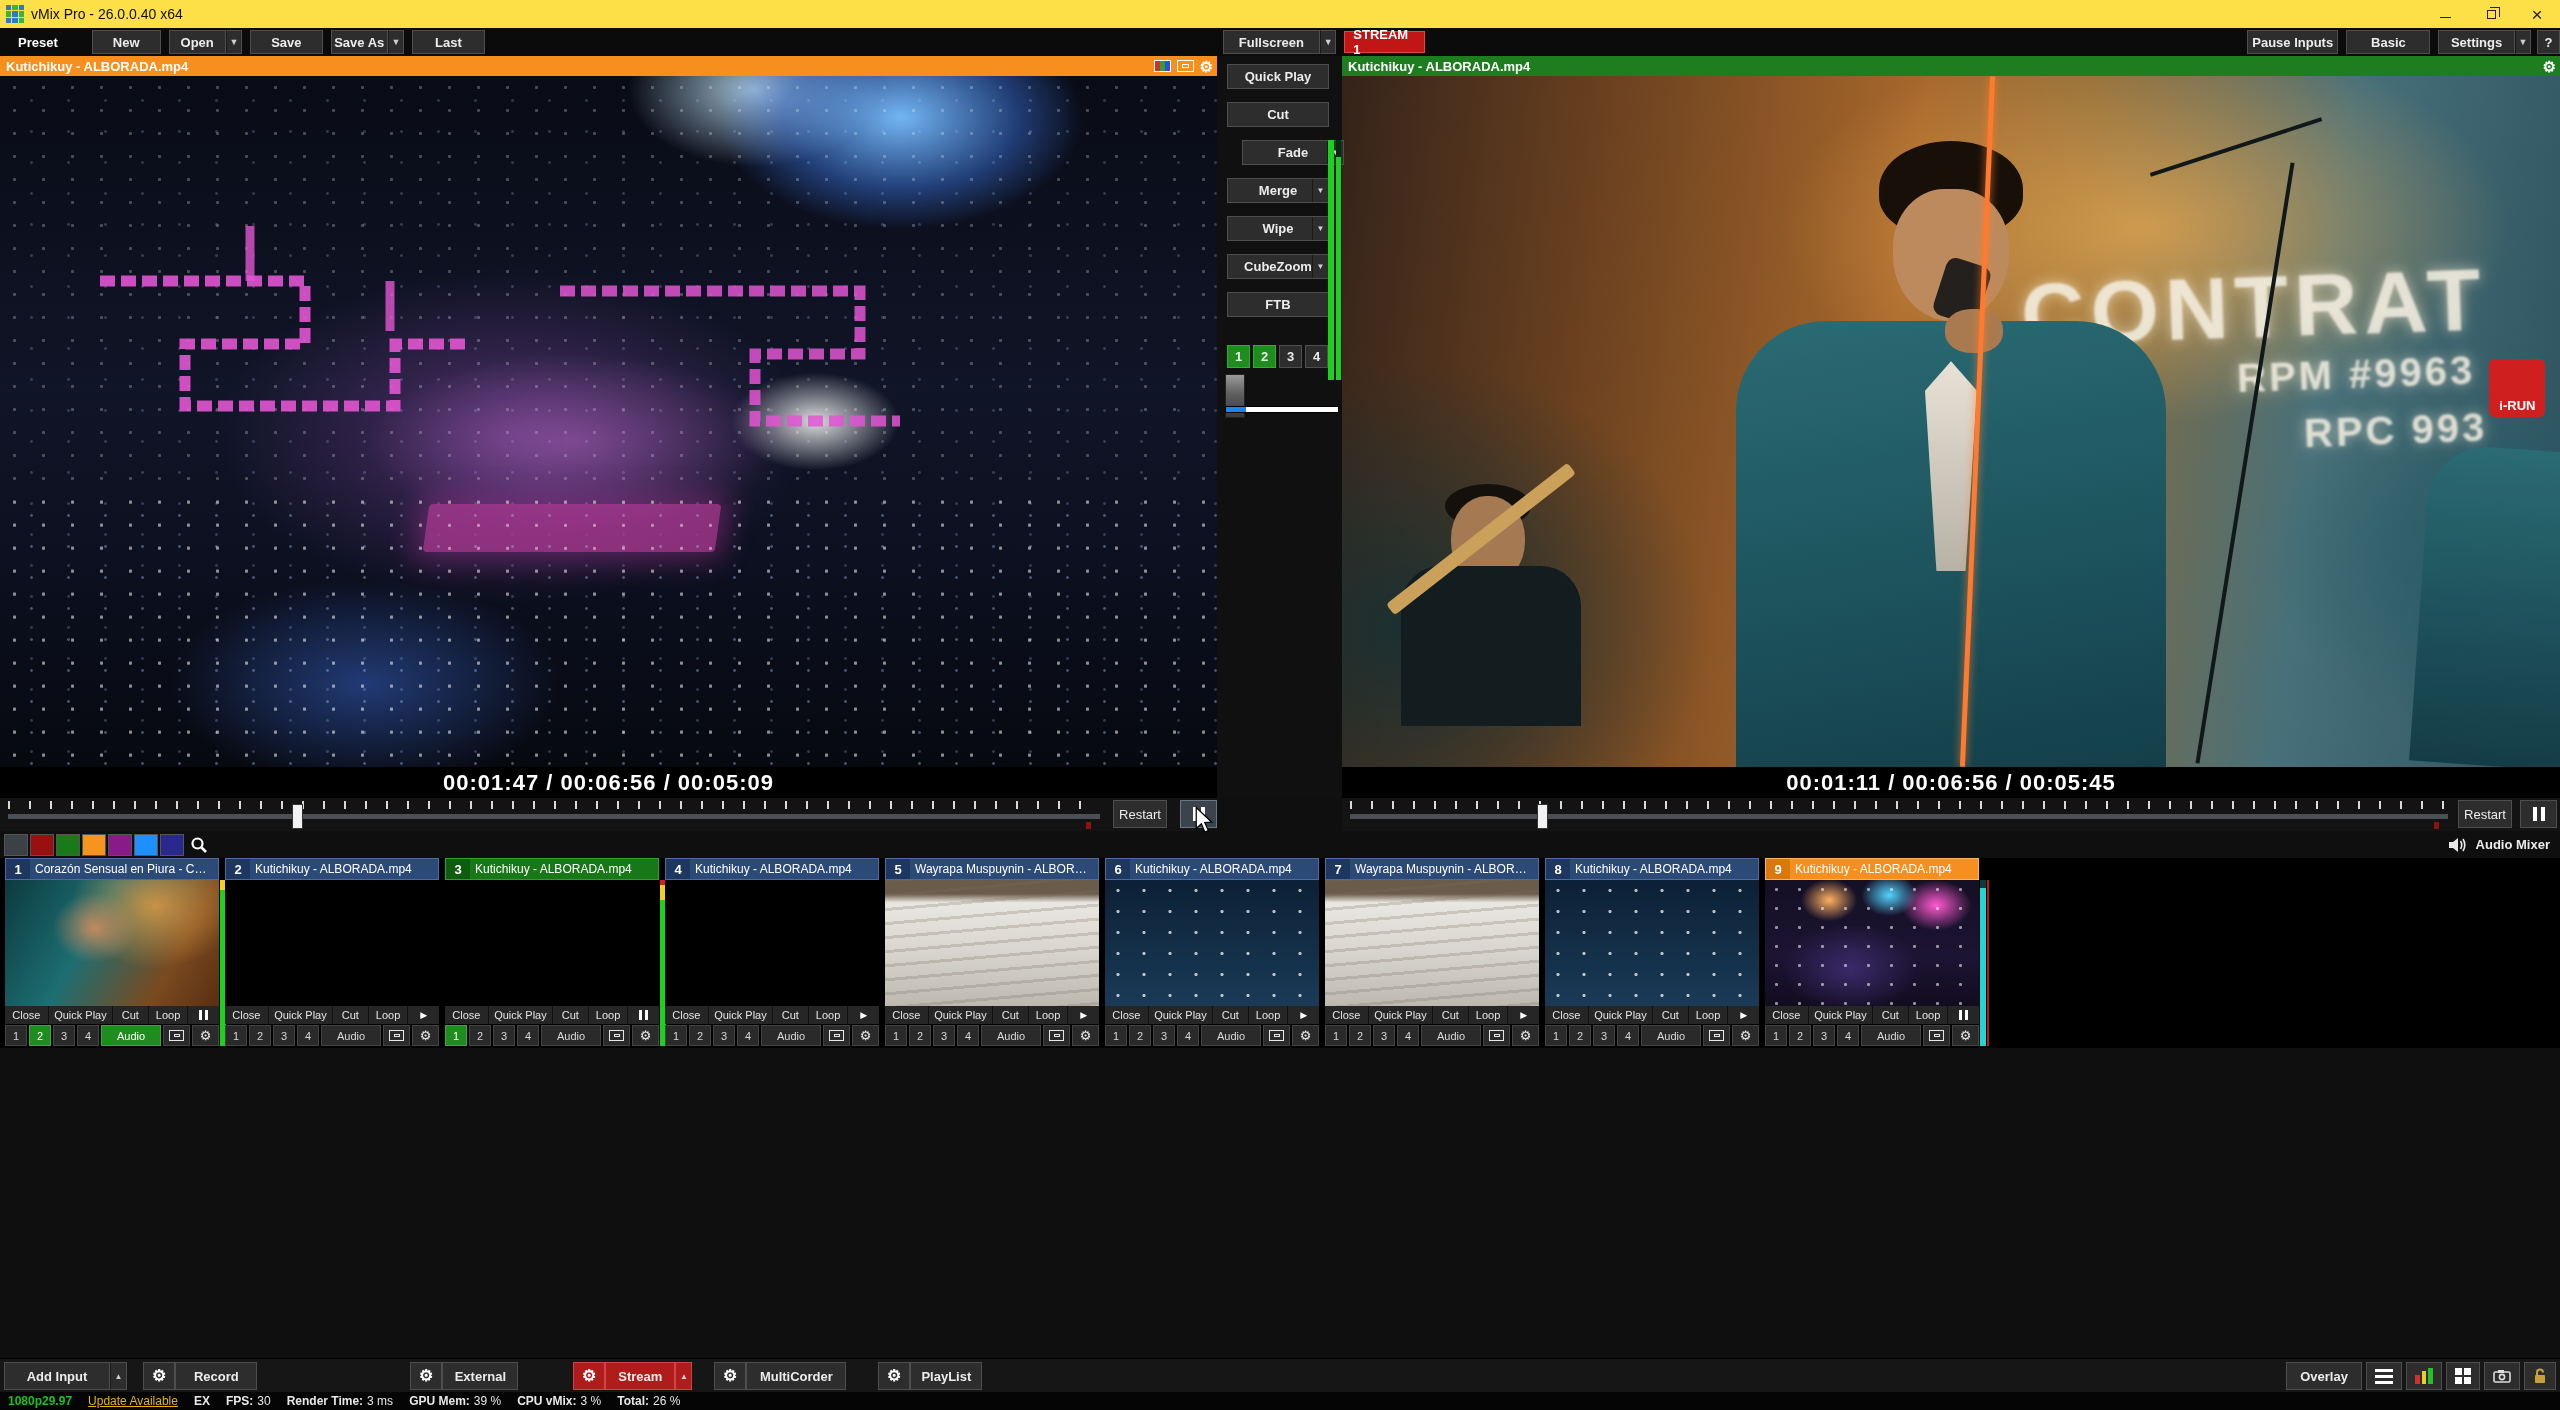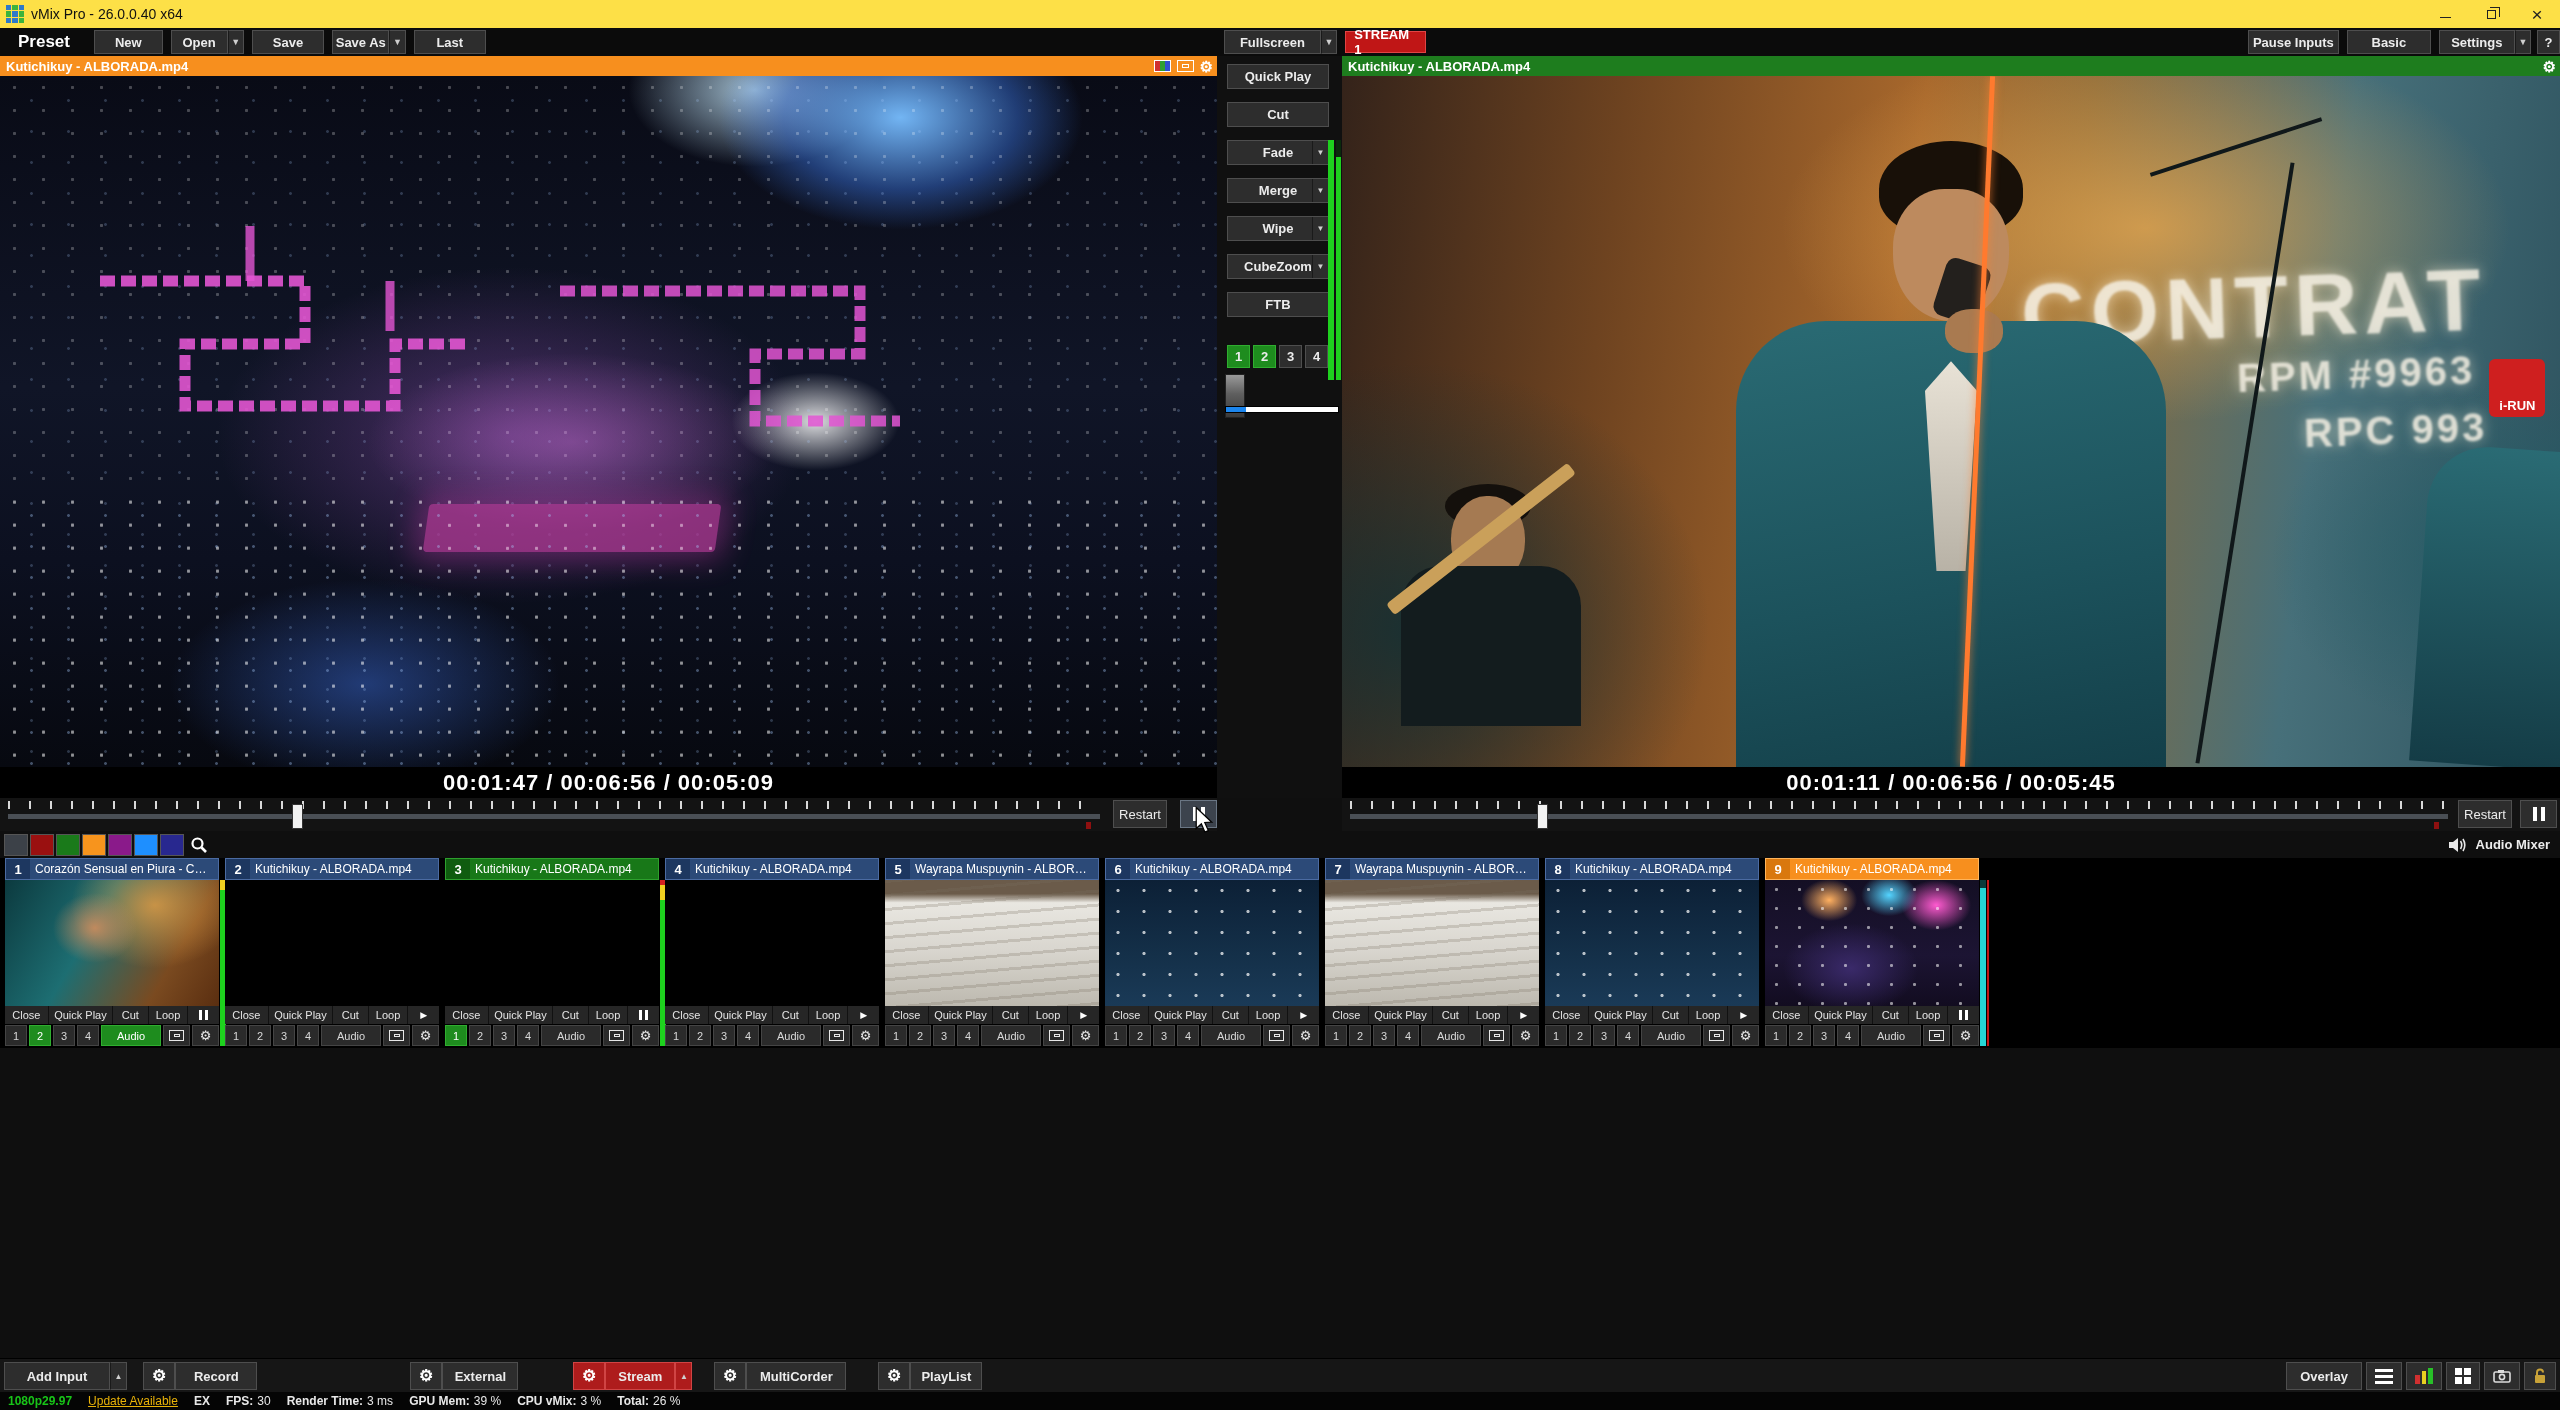--- a/index.html
+++ b/index.html
@@ -21,21 +21,21 @@
             border:1.4px solid #222; border-left:none; border-bottom:none; }
   .winctl .close-glyph { font-size:19px; line-height:1; }
 
   
   #menubar { position:absolute; left:0; top:28px; width:2560px; height:28px; background:#0b0b0b;
              display:flex; align-items:center; }
   .mbtn { height:24px; background:#2d2d2d; border:1px solid #4e4e4e; color:#ececec; font-size:13px;
           font-weight:bold; display:flex; align-items:center; justify-content:center; }
   .caret-seg { height:24px; width:17px; background:#2d2d2d; border:1px solid #4e4e4e; border-left:1px solid #1a1a1a;
                color:#cfcfcf; font-size:9px; display:flex; align-items:center; justify-content:center; }
-  #menu-preset { color:#fff; font-weight:bold; font-size:17px; margin-left:18px; width:46px; }
+  #menu-preset { color:#fff; font-weight:bold; font-size:13px; margin-left:18px; width:46px; }
   #stream-badge { height:22px; background:#c01616; border:1px solid #e04444; color:#fff; font-weight:bold;
                   font-size:13px; display:flex; align-items:center; padding:0 8px; margin-left:8px; }
 
   
   .mon-header { position:absolute; top:56px; height:20px; display:flex; align-items:center; color:#fff;
                 font-size:13px; font-weight:bold; padding-left:6px; }
   #preview-header { left:0; width:1217px; background:#f78f1e; }
   #program-header { left:1342px; width:1218px; background:#1e7d1e; }
   .hdr-icons { position:absolute; right:4px; top:0; height:20px; display:flex; align-items:center; gap:6px; }
   .cbars-icon { width:17px; height:12px; border:1.4px solid #fff; display:flex; }
@@ -349,21 +349,21 @@
   <div id="program-timebar" class="timebar">00:01:11  /  00:06:56  /  00:05:45</div>
 
   <div id="transition-panel">
     <div id="transition-buttons">
         <div class="tbtn" style="top: 8px;">
           <span>Quick Play</span>
         </div>
         <div class="tbtn" style="top: 46px;">
           <span>Cut</span>
         </div>
-        <div class="tbtn" style="top: 84px;">
+        <div class="tbtn" style="top: 84px; margin-left: 15px;">
           <span>Fade</span>
           <span class="tb-caret">▼</span>
         </div>
         <div class="tbtn" style="top: 122px;">
           <span>Merge</span>
           <span class="tb-caret">▼</span>
         </div>
         <div class="tbtn" style="top: 160px;">
           <span>Wipe</span>
           <span class="tb-caret">▼</span>

